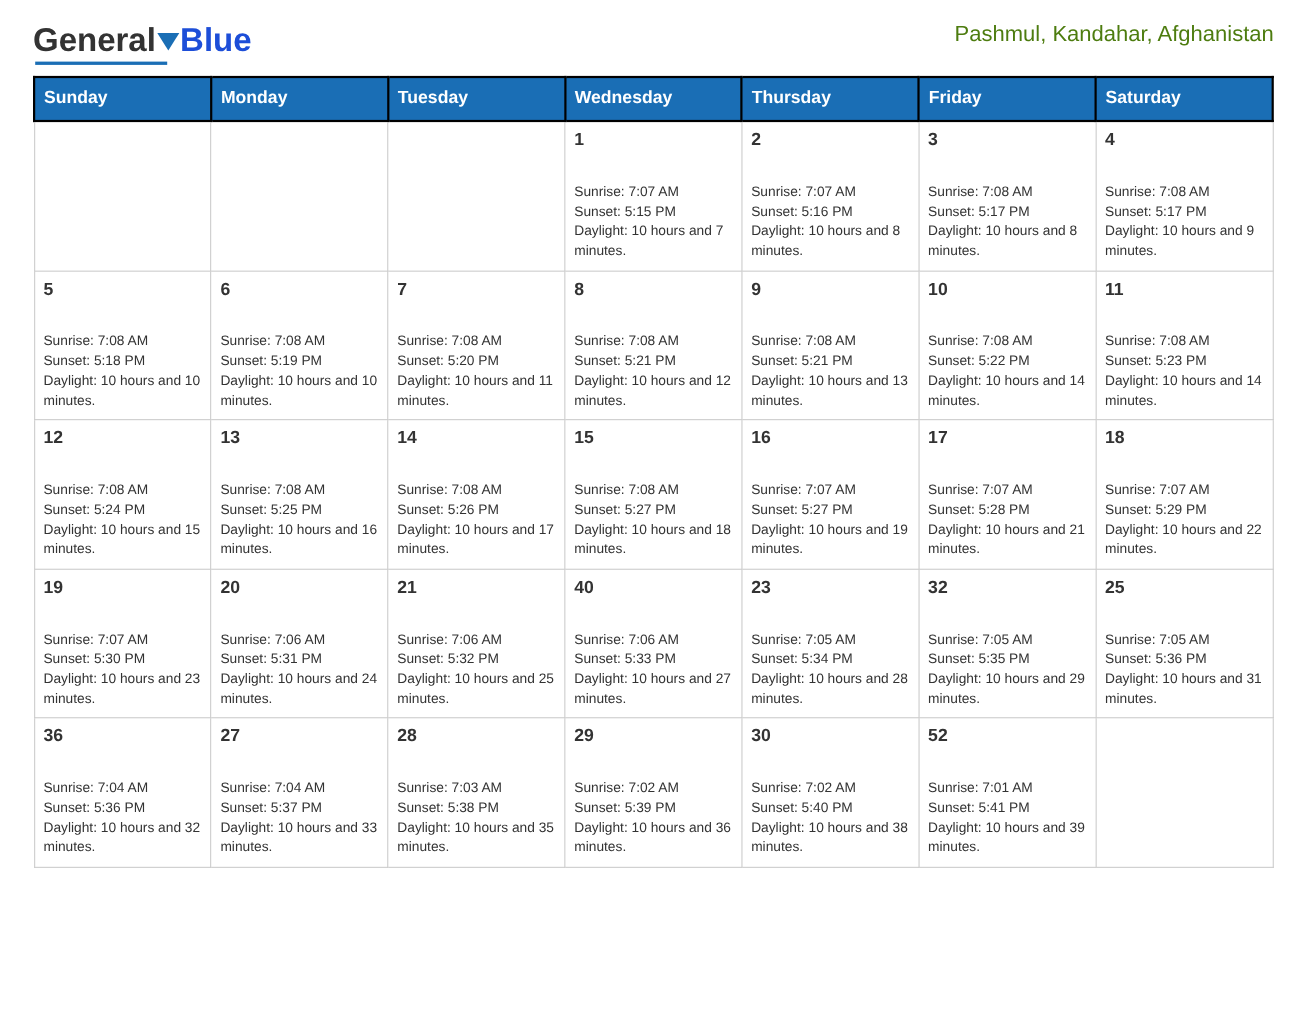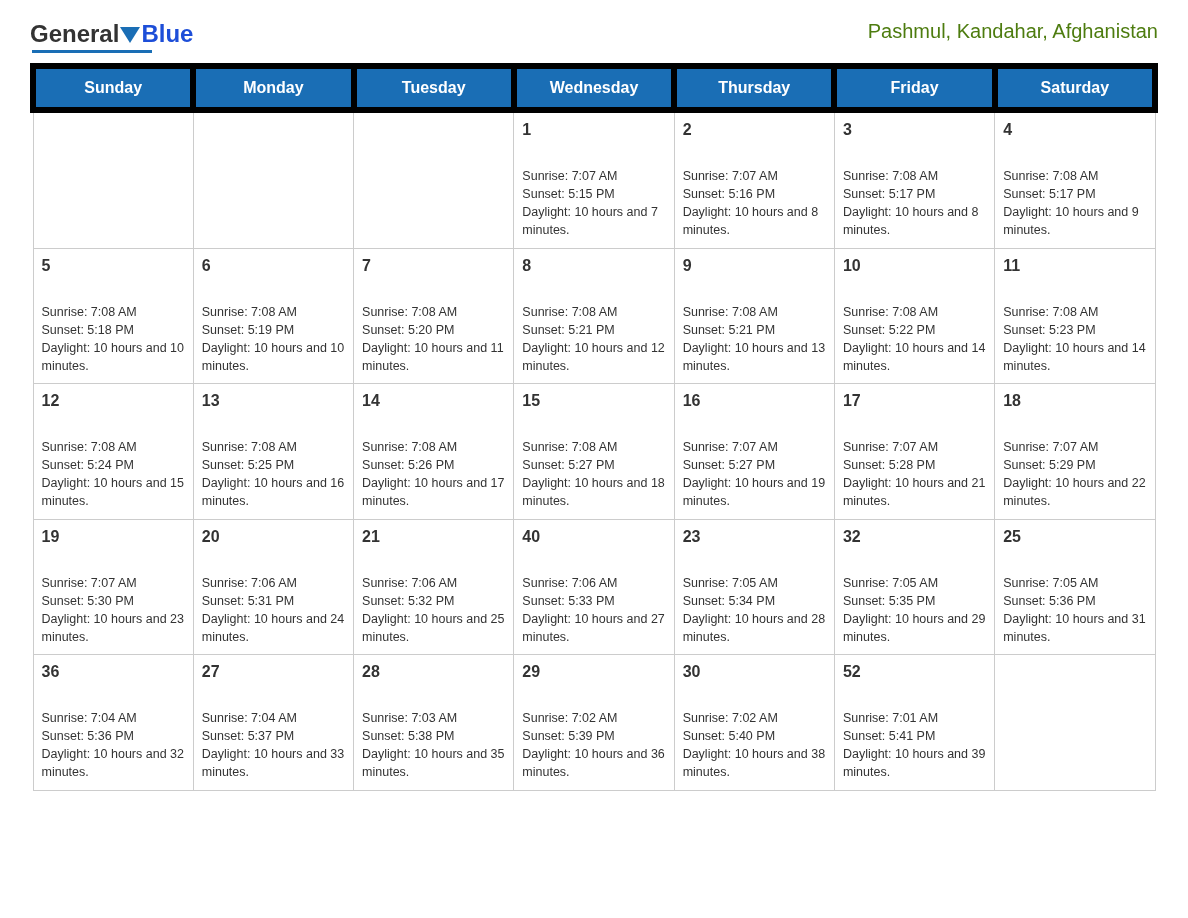--- a/index.html
+++ b/index.html
@@ -16,21 +16,21 @@
       align-items: flex-start;
       margin-bottom: 10px;
     }
     .logo {
       display: flex;
       flex-direction: column;
       align-items: flex-start;
     }
     .logo-text {
       display: flex;
-      font-size: 24px;
+      font-size: 30px;
       font-weight: bold;
       color: #333;
     }
     .logo-general { color: #333; }
     .logo-blue { color: #1d4ed8; }
     .title-block {
       text-align: right;
     }
     .month-title {
       font-size: 52px;
@@ -46,22 +46,22 @@
       width: 100%;
       border-collapse: collapse;
       margin-top: 10px;
     }
     .calendar th {
       background-color: #1a6eb5;
       color: #fff;
       font-size: 16px;
       font-weight: bold;
       padding: 10px 8px;
-      text-align: center;
-      border: 6px solid #000000;
+      text-align: left;
+      border: 2px solid #000000;
     }
     .calendar td {
       vertical-align: top;
       border: 1px solid #ccc;
       padding: 8px;
       width: 14.28%;
       font-size: 13px;
       color: #333;
       height: 110px;
     }

